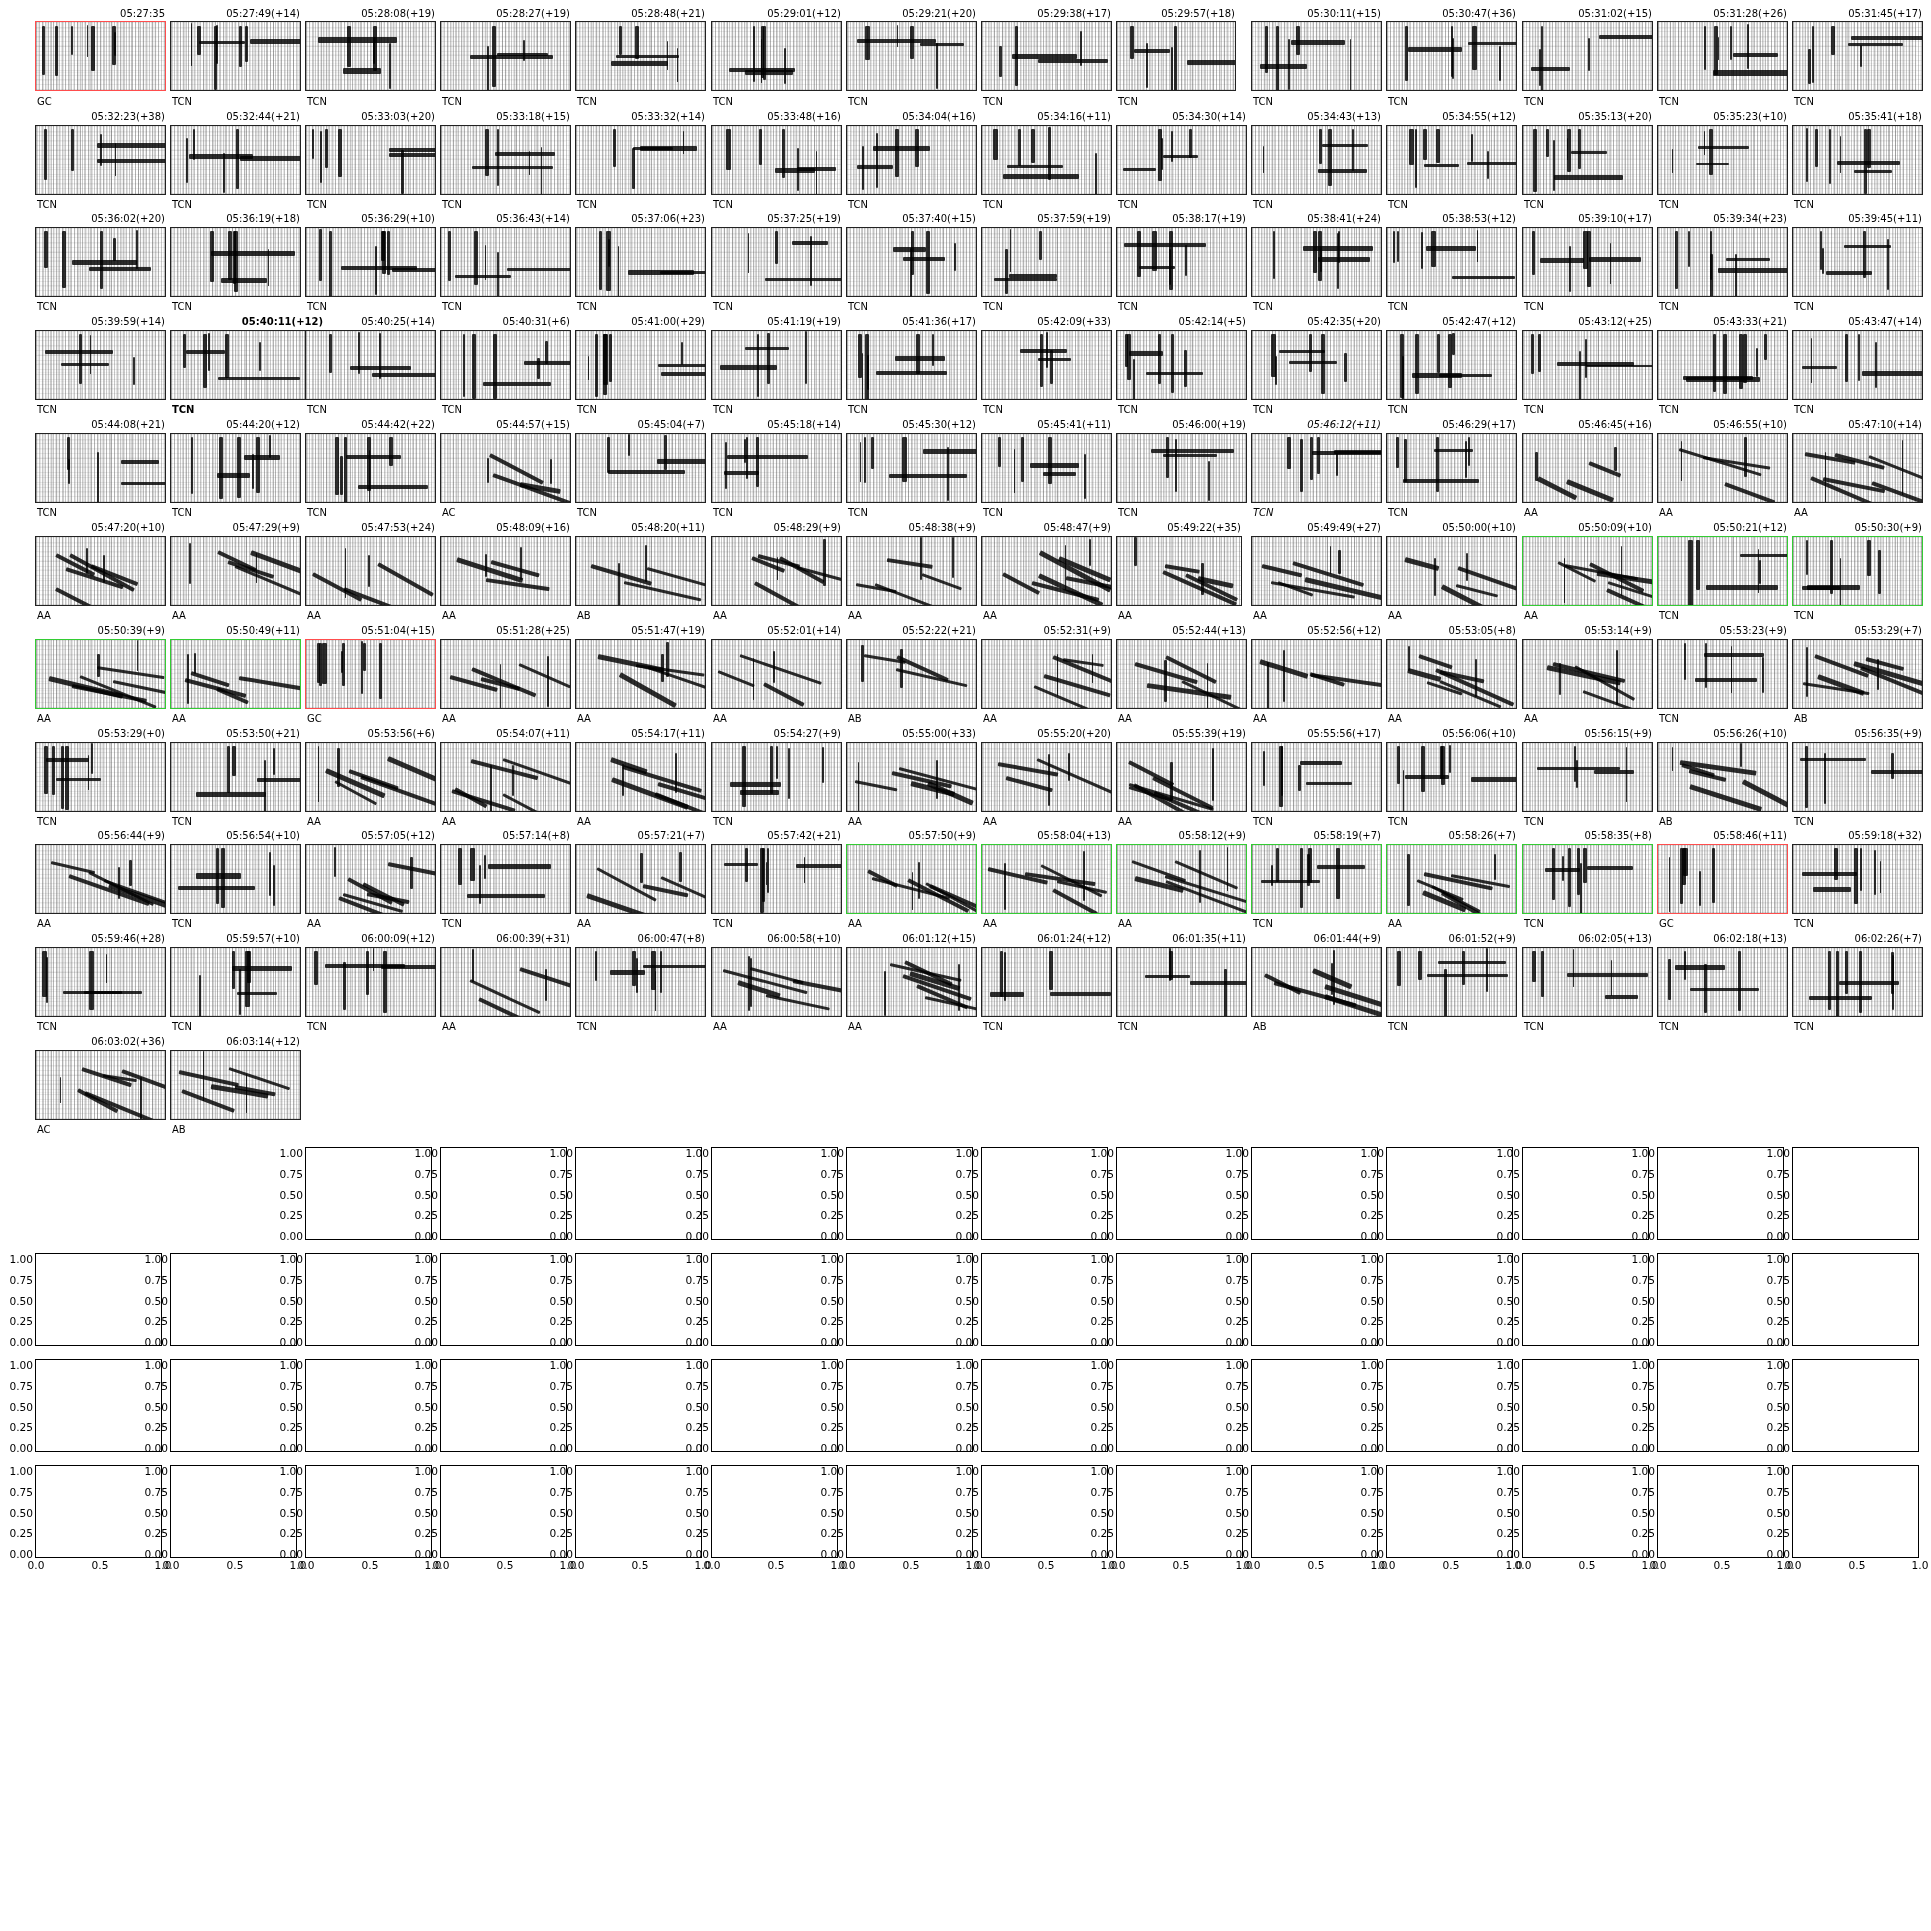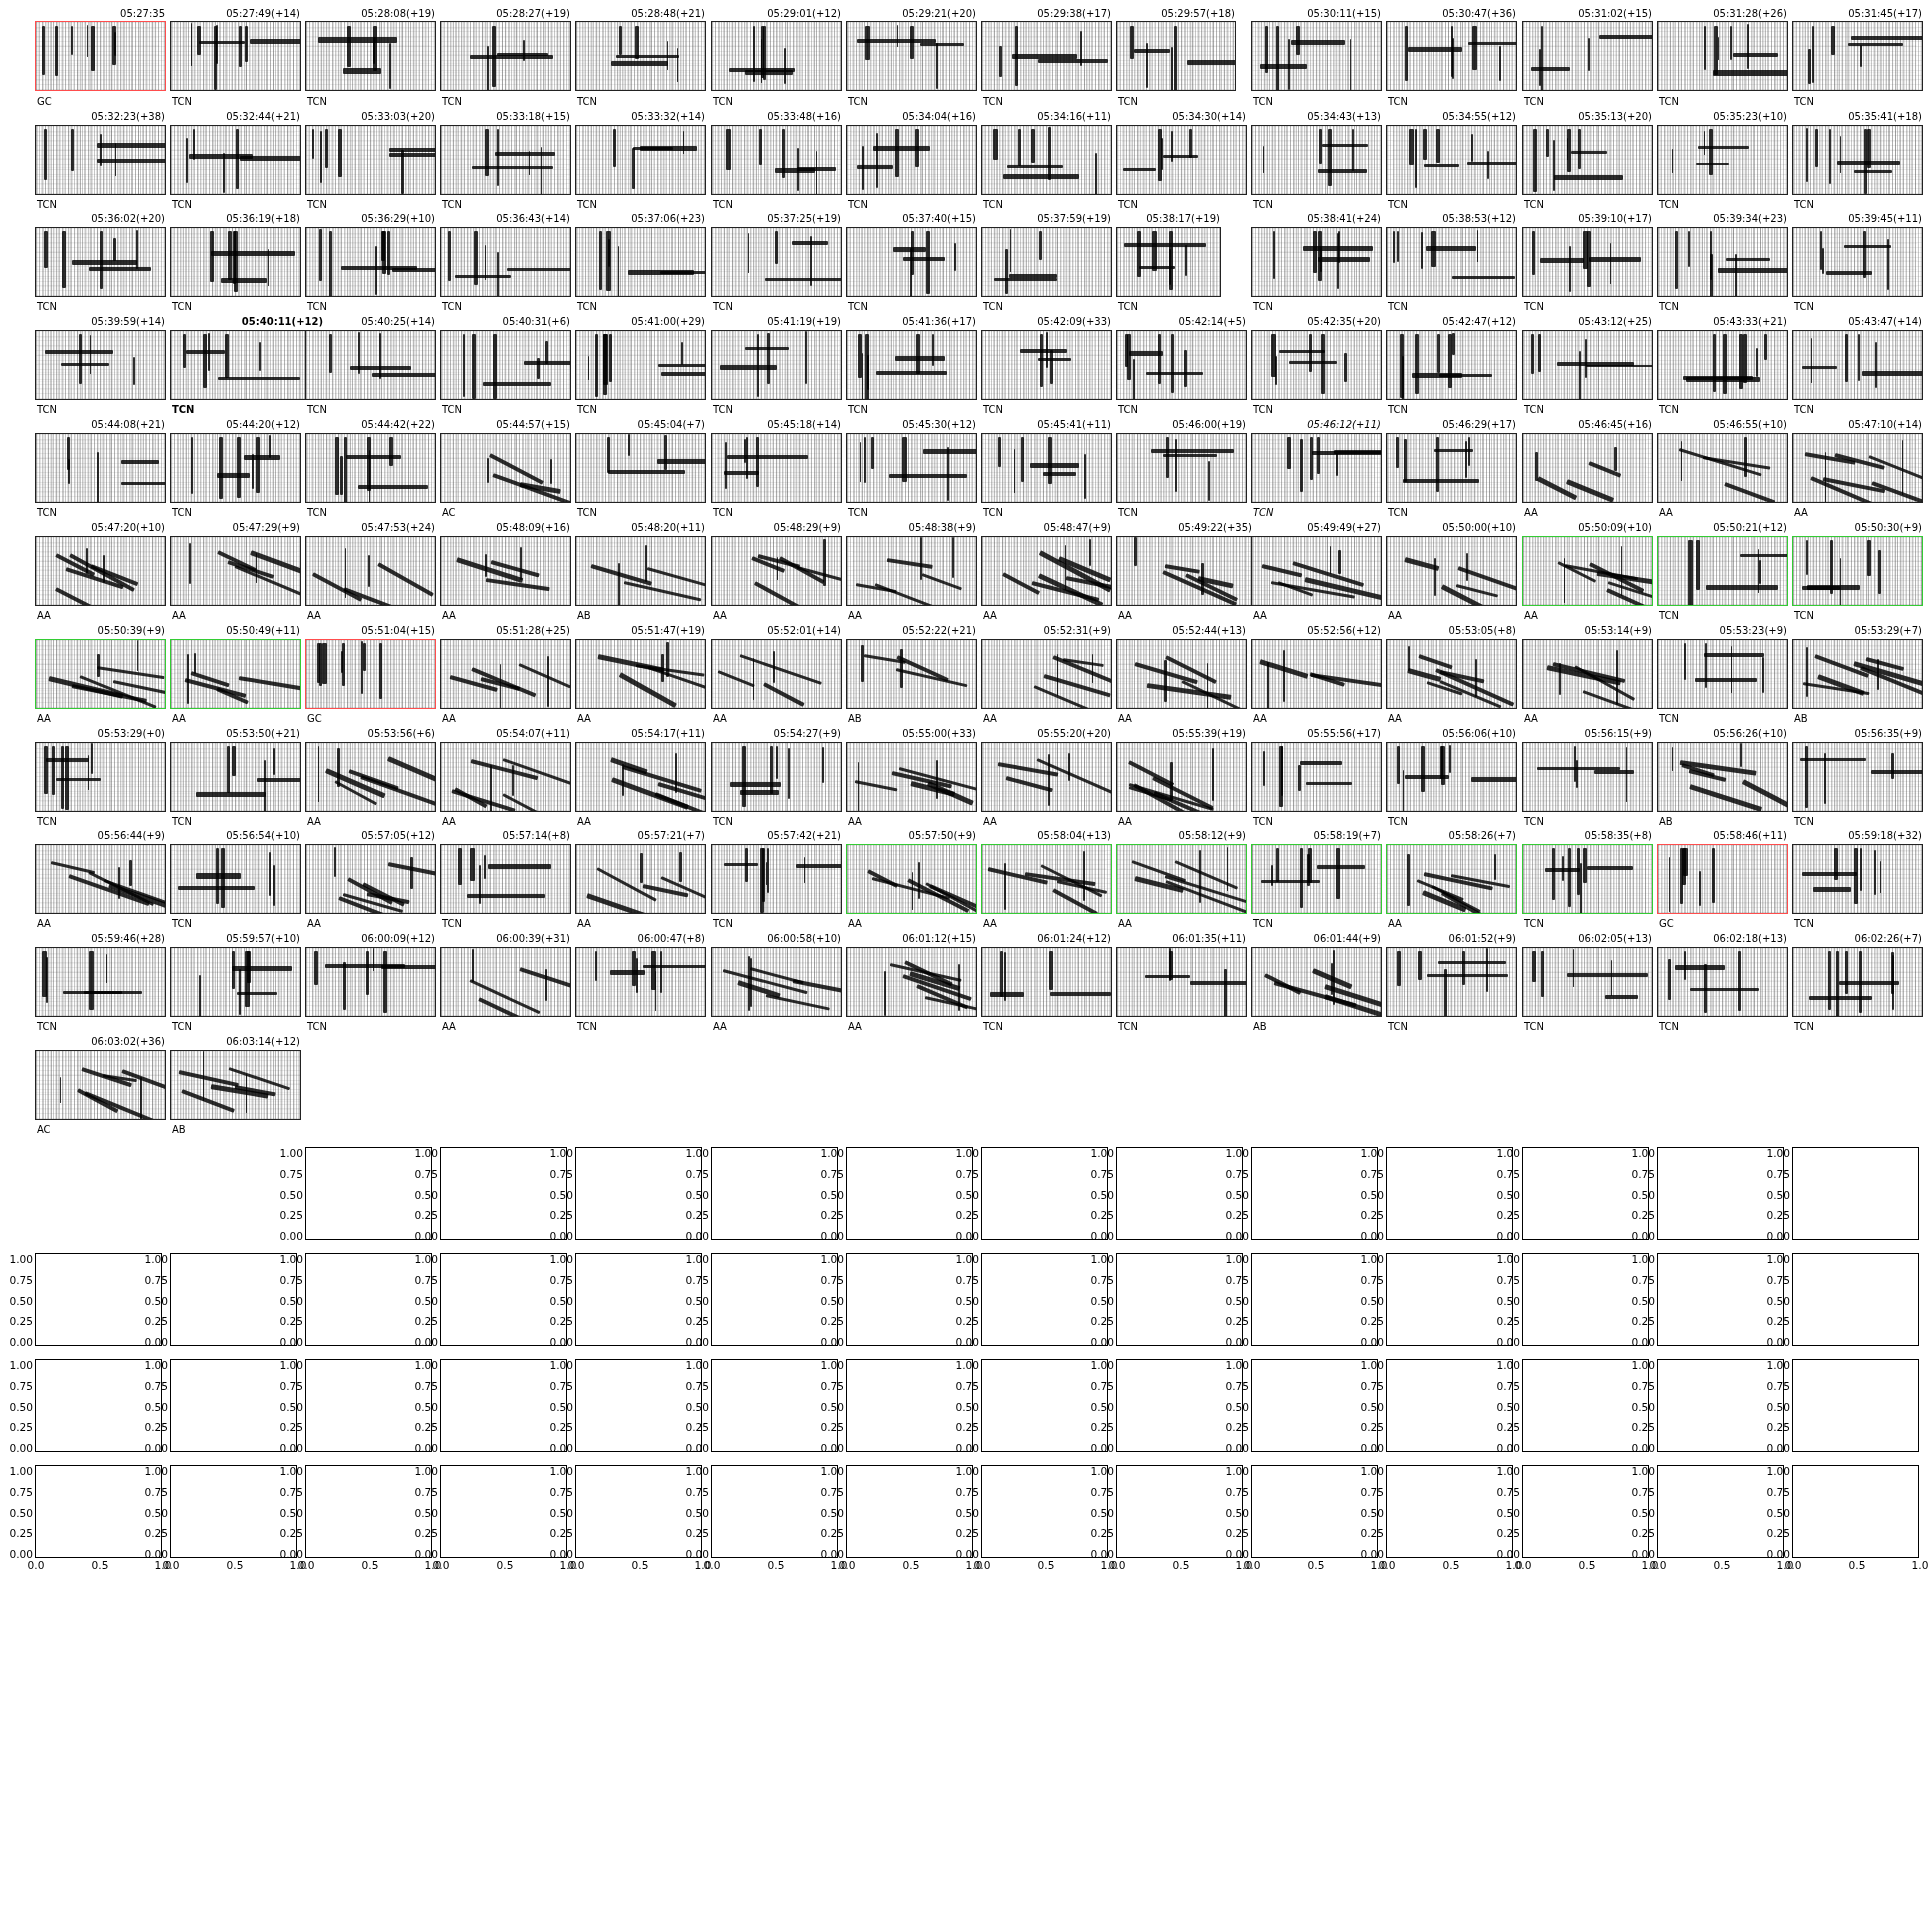--- a/index.html
+++ b/index.html
@@ -551,21 +551,21 @@
         <div class="spec"></div>
         <div class="spec2" style="transform: translateX(4.8px);"></div>
         <div class="trace tr-h" style="left: 12.3px; top: 50px; width: 63px; height: 3.8px;"></div>
         <div class="trace tr-h" style="left: 27px; top: 46px; width: 48px; height: 4.5px;"></div>
         <div class="trace tr-v" style="left: 57px; top: 3.5px; width: 2.7px; height: 29px;"></div>
         <div class="trace tr-v" style="left: 27.5px; top: 1.3px; height: 43px; width: 1.4px;"></div>
         <div class="trace tr-v" style="left: 23px; top: 21.6px; height: 45px; width: 2.5px;"></div>
       </div>
       <div class="lab">TCN</div>
     </div>
-    <div class="cell" style="left: 1116px; top: 213px; width: 105px; height: 101px;">
+    <div class="cell" style="left: 1116px; top: 213px; width: 131px; height: 101px;">
       <div class="ttl">05:38:17(+19)</div>
       <div class="panel">
         <div class="spec"></div>
         <div class="spec2" style="transform: translateX(-1px);"></div>
         <div class="trace tr-h" style="left: 6.9px; top: 15.3px; width: 82px; height: 4.4px;"></div>
         <div class="trace tr-h" style="left: 22px; top: 38px; width: 36px; height: 3.6px;"></div>
         <div class="trace tr-v" style="left: 20px; top: 3.5px; width: 3.9px; height: 46px;"></div>
         <div class="trace tr-v" style="left: 35px; top: 3.5px; width: 4.8px; height: 40px;"></div>
         <div class="trace tr-v" style="left: 52px; top: 3.5px; width: 3.6px; height: 59px;"></div>
         <div class="trace tr-v" style="left: 52px; top: 21px; height: 36px; width: 1.6px;"></div>
@@ -1159,21 +1159,21 @@
         <div class="trace tr-d" style="left: 57px; top: 36px; width: 70px; height: 4.7px; transform: rotate(25.0471deg);"></div>
         <div class="trace tr-d" style="left: 77px; top: 19.4px; width: 56px; height: 4.5px; transform: rotate(22.7726deg);"></div>
         <div class="trace tr-d" style="left: 50px; top: 44px; width: 69px; height: 3.5px; transform: rotate(14.2176deg);"></div>
         <div class="trace tr-d" style="left: 58px; top: 13.5px; width: 80px; height: 4.6px; transform: rotate(28.2633deg);"></div>
         <div class="trace tr-d" style="left: 21px; top: 35px; width: 41px; height: 4.1px; transform: rotate(27.9778deg);"></div>
         <div class="trace tr-v" style="left: 107px; top: 2.4px; height: 27px; width: 2.1px;"></div>
         <div class="trace tr-v" style="left: 83px; top: 8.5px; height: 45px; width: 1.1px;"></div>
       </div>
       <div class="lab">AA</div>
     </div>
-    <div class="cell" style="left: 1116px; top: 522px; width: 137px; height: 101px;">
+    <div class="cell" style="left: 1116px; top: 522px; width: 126px; height: 101px;">
       <div class="ttl">05:49:22(+35)</div>
       <div class="panel">
         <div class="spec"></div>
         <div class="spec2" style="transform: translateX(-5.8px);"></div>
         <div class="trace tr-d" style="left: 69px; top: 36px; width: 57px; height: 3.8px; transform: rotate(25.9753deg);"></div>
         <div class="trace tr-d" style="left: 48px; top: 27px; width: 35px; height: 4px; transform: rotate(9.51286deg);"></div>
         <div class="trace tr-d" style="left: 46px; top: 33px; width: 80px; height: 4.3px; transform: rotate(23.9587deg);"></div>
         <div class="trace tr-d" style="left: 81px; top: 39px; width: 36px; height: 4.6px; transform: rotate(12.1679deg);"></div>
         <div class="trace tr-v" style="left: 84px; top: 26px; height: 32px; width: 2.8px;"></div>
         <div class="trace tr-v" style="left: 17px; top: 0.6px; height: 29px; width: 2.8px;"></div>

